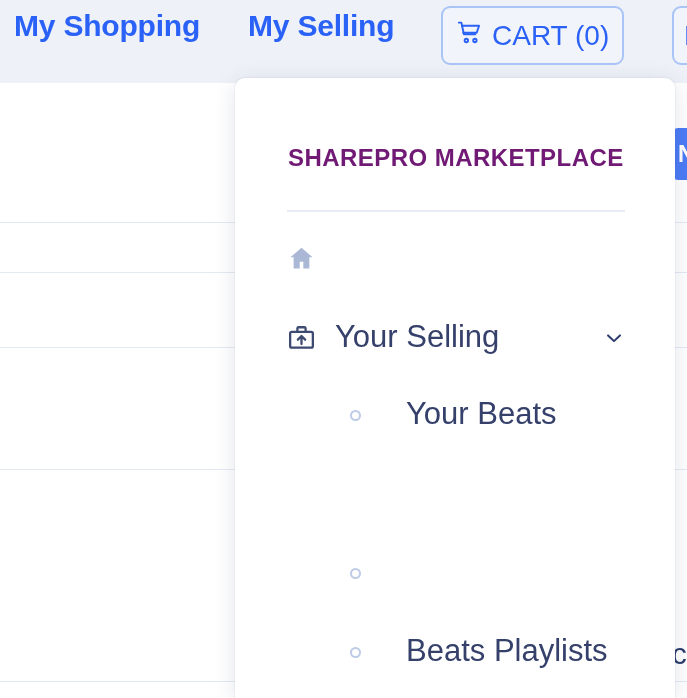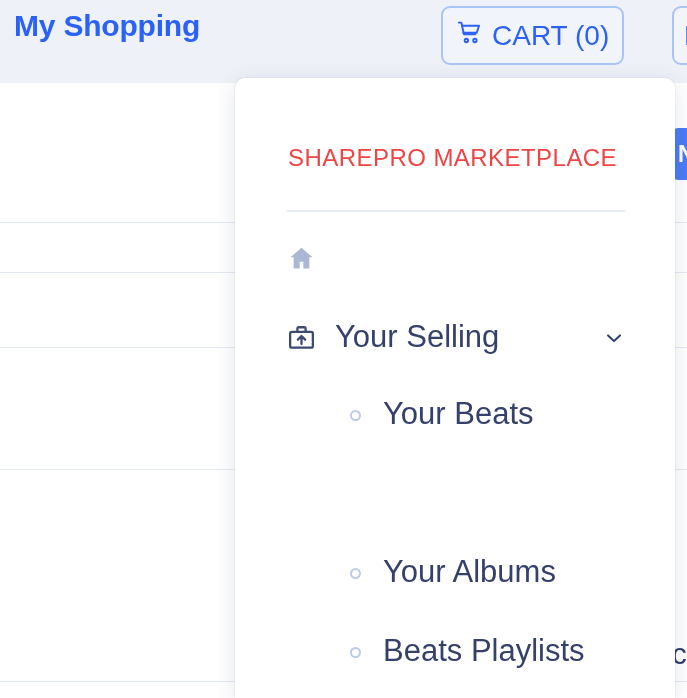--- a/index.html
+++ b/index.html
@@ -114,23 +114,23 @@
     border-radius: 10px 10px 0 0;
     box-shadow: 0 4px 22px rgba(36, 56, 104, .13), 0 0 0 1px rgba(36,56,104,.04);
     z-index: 10;
     overflow: hidden;
   }
 
   #panel-title {
     position: absolute;
     left: 53px;
     top: 66px;
-    color: #ef4444;
+    color: #701a75;
     font-size: 24px;
-    font-weight: 400;
+    font-weight: 700;
     letter-spacing: .45px;
     white-space: nowrap;
   }
   #panel-divider {
     position: absolute;
     left: 52px;
     top: 132px;
     width: 338px;
     height: 2px;
     background: #e6ebf4;
@@ -188,21 +188,21 @@
     height: 11px;
     border: 2px solid #bdcbe6;
     border-radius: 50%;
     box-sizing: border-box;
     flex: none;
   }
   .submenu-label {
     color: #35406b;
     font-size: 31px;
     font-weight: 400;
-    margin-left: 21px;
+    margin-left: 44px;
     padding: 1px 1px 3px 1px;
   }
   .submenu-label.selected {
     background: #0b76d9;
     color: #ffffff;
   }
   #submenu-your-beats     { top: 317px; }
   #submenu-your-songs     { top: 396px; }
   #submenu-your-albums    { top: 475px; }
   #submenu-your-playlists { top: 554px; }
@@ -223,20 +223,23 @@
 
   <div class="bg-corner-text" style="left:665px; top:637px; width:24px;">ic</div>
 </div>
 
 <div id="top-bar">
 
   <div class="navlink" id="nav-my-shopping">
     <span>My Shopping</span>
   </div>
 
+  <div class="navlink" id="nav-my-selling">
+    <span>My Selling</span>
+  </div>
 
   <div class="pill-button" id="cart-button">
     <span class="cart-icon">
       <svg width="27" height="27" viewBox="0 0 24 24" fill="none" stroke="#2a61f6" stroke-width="1.7" stroke-linecap="round" stroke-linejoin="round">
         <path d="M2.5 3.2h2.3l2.2 10.4h10.1"></path>
         <path d="M5.2 6h15.3l-2.1 6.2H6.5"></path>
         <circle cx="9.2" cy="19.1" r="1.5"></circle>
         <circle cx="16.8" cy="19.1" r="1.5"></circle>
       </svg>
     </span>
@@ -280,20 +283,19 @@
   </div>
 
   <div class="submenu-item" id="submenu-your-beats">
     <span class="bullet"></span>
     <span class="submenu-label">Your Beats</span>
   </div>
 
 
   <div class="submenu-item" id="submenu-your-albums">
     <span class="bullet"></span>
-    <span class="submenu-label">Your Albums</span>
   </div>
 
   <div class="submenu-item" id="submenu-your-playlists">
     <span class="bullet"></span>
     <span class="submenu-label">Beats Playlists</span>
   </div>
 </div>
 
 </body></html>

